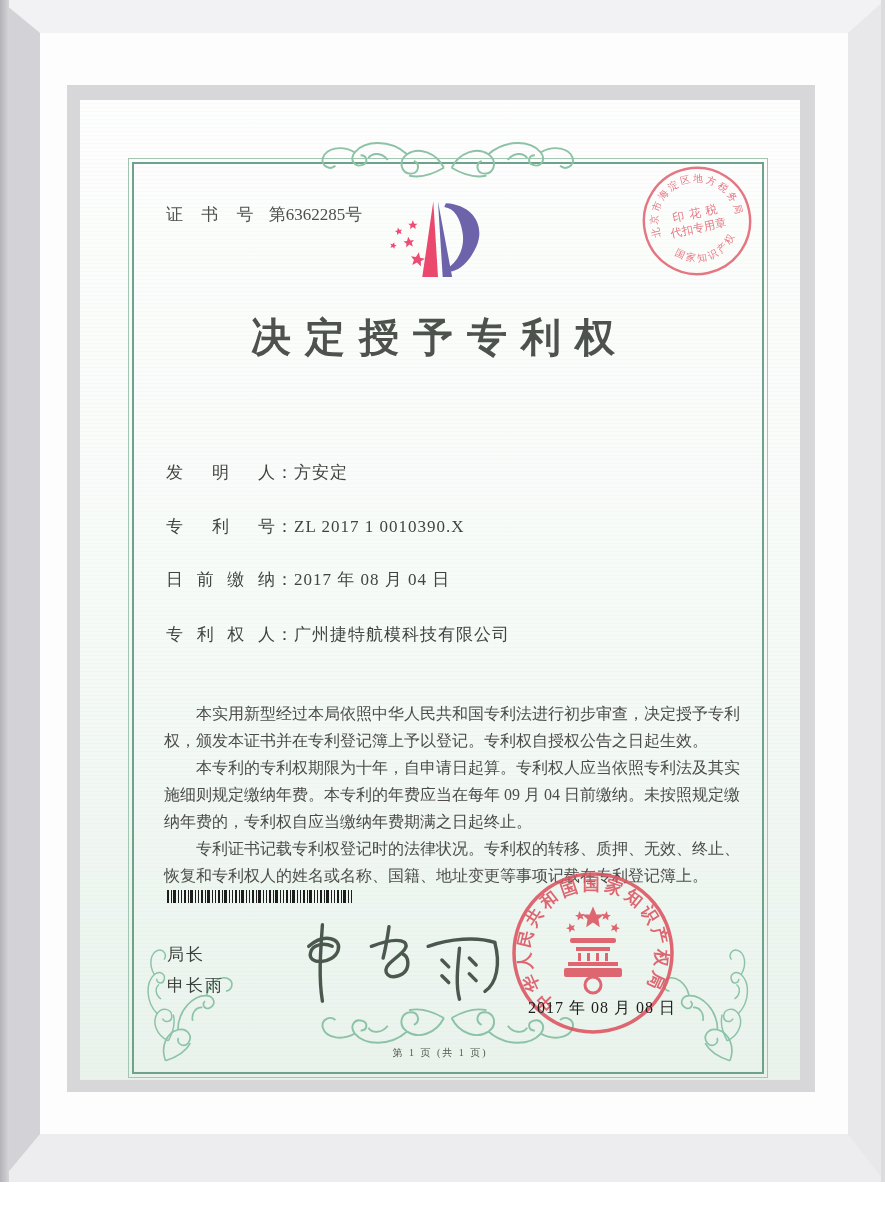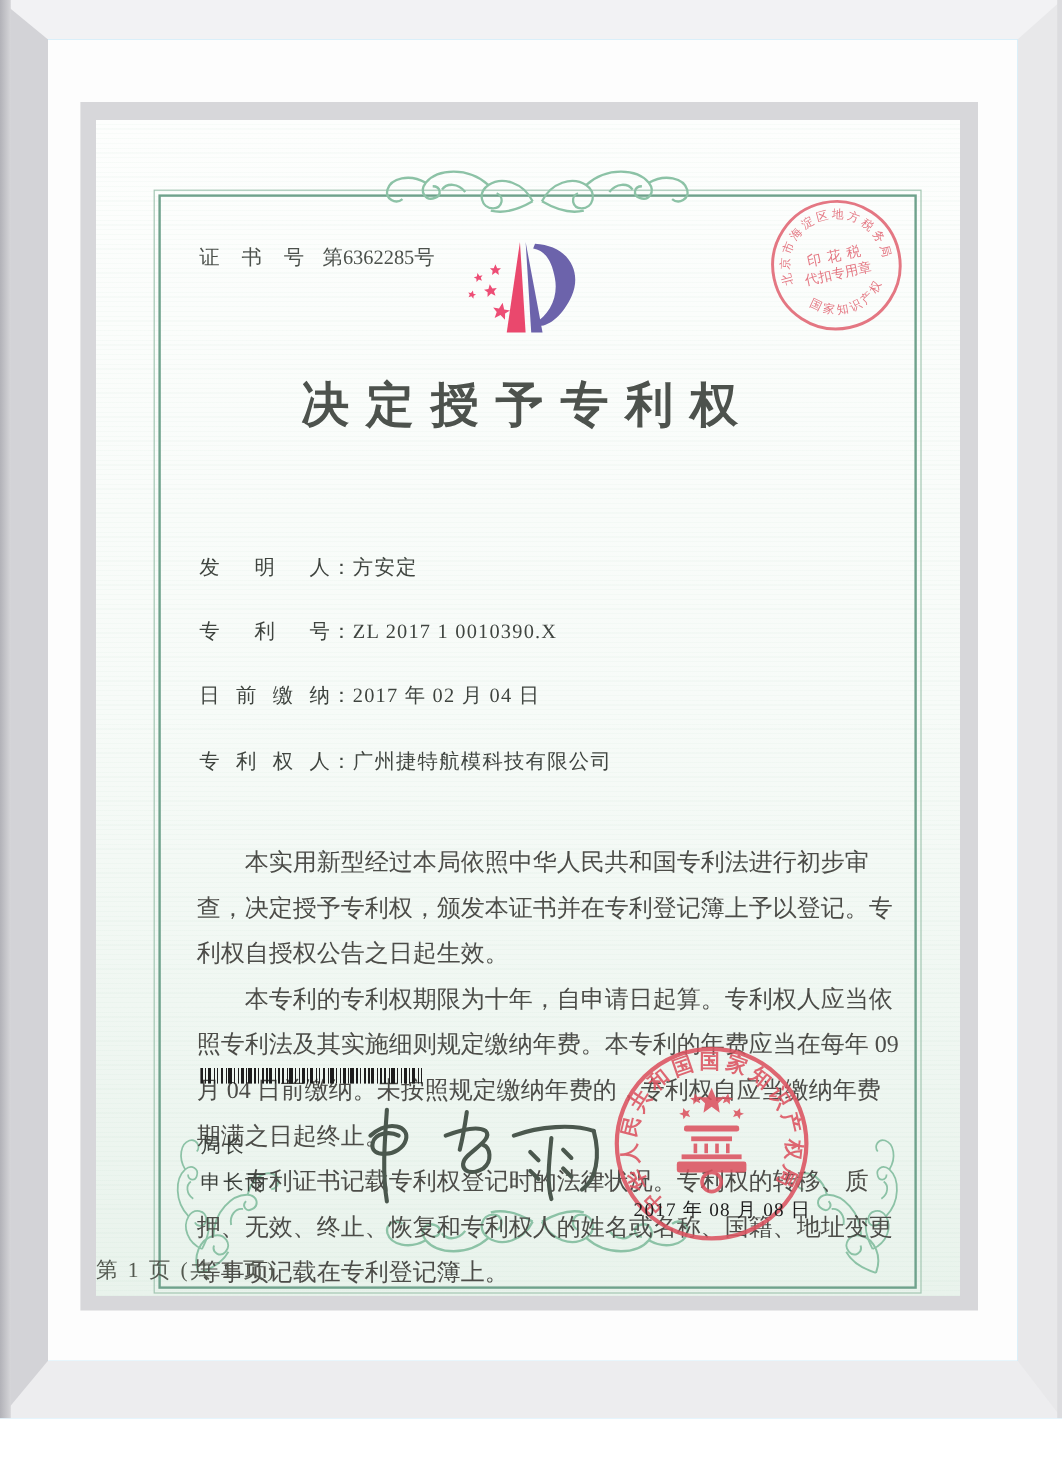--- a/index.html
+++ b/index.html
@@ -27,31 +27,31 @@
   .orn{position:absolute;inset:0;width:100%;height:100%;pointer-events:none;}
   
   .cert-no{position:absolute;left:86px;top:103px;font-size:17px;color:#4c514c;}
   .cert-no .lbl{letter-spacing:7px;margin-right:4px;}
   .logo{position:absolute;left:303px;top:93px;width:110px;height:102px;}
   .seal-tax{position:absolute;left:558px;top:62px;width:118px;height:118px;transform:rotate(-12deg);opacity:.85;}
   .title{position:absolute;left:0;right:0;top:210px;text-align:center;
          font-size:40px;font-weight:bold;letter-spacing:14px;color:#4d524d;}
   .field{position:absolute;left:86px;font-size:17px;letter-spacing:1px;color:#3f443f;white-space:nowrap;}
   .f-label{display:inline-block;width:110px;text-align:justify;text-align-last:justify;}
-  .paras{position:absolute;left:84px;top:600px;width:588px;font-size:20px;line-height:38px;color:#4c4c48;}
+  .paras{position:absolute;left:84px;top:600px;width:588px;font-size:16px;line-height:27px;color:#4c4c48;}
   .paras p{margin:0;text-indent:2em;}
   .barcode{position:absolute;left:87px;top:790px;width:186px;height:13px;
            background:repeating-linear-gradient(90deg,#1d1d1d 0 2px,transparent 2px 4px,#1d1d1d 4px 5px,
              transparent 5px 6px,#1d1d1d 6px 9px,transparent 9px 11px,#1d1d1d 11px 12px,
              transparent 12px 14px,#1d1d1d 14px 15px,transparent 15px 17px);}
   .signer{position:absolute;left:87px;font-size:17px;color:#3c413c;letter-spacing:2px;}
   .sig{position:absolute;left:215px;top:812px;width:235px;height:100px;}
   .seal-auth{position:absolute;left:428px;top:768px;width:170px;height:170px;opacity:.88;}
   .grant-date{position:absolute;left:448px;top:898px;font-size:16px;color:#1d1d1d;letter-spacing:1px;z-index:5;}
-  .footer{position:absolute;left:0;right:0;top:946px;text-align:left;font-size:18px;color:#53584f;letter-spacing:2px;}
+  .footer{position:absolute;left:0;right:0;top:946px;text-align:center;font-size:10px;color:#53584f;letter-spacing:2px;}
   svg text{font-family:"Liberation Serif","DejaVu Serif",serif;}
   .tax-ring{font-size:10px;letter-spacing:2.5px;fill:#e0606e;}
   .tax-center{fill:#e0606e;text-anchor:middle;}
   .auth-ring{font-size:17px;font-weight:bold;letter-spacing:4px;fill:#dc5360;}
 </style>
 </head>
 <body>
 
 <div class="canvas">
 
@@ -130,21 +130,21 @@
 
     <div class="title">决定授予专利权</div>
 
     <div class="field" style="top:361px">
       <span class="f-label">发明人</span>：<span>方安定</span>
     </div>
     <div class="field" style="top:415px">
       <span class="f-label">专利号</span>：<span>ZL 2017 1 0010390.X</span>
     </div>
     <div class="field" style="top:468px">
-      <span class="f-label">日前缴纳</span>：<span>2017 年 02 月 04 日</span>
+      <span class="f-label">日前缴纳</span>：<span>2017 年 08 月 04 日</span>
     </div>
     <div class="field" style="top:523px">
       <span class="f-label">专利权人</span>：<span>广州捷特航模科技有限公司</span>
     </div>
 
     <div class="paras">
       <p>本实用新型经过本局依照中华人民共和国专利法进行初步审查，决定授予专利权，颁发本证书并在专利登记簿上予以登记。专利权自授权公告之日起生效。</p>
       <p>本专利的专利权期限为十年，自申请日起算。专利权人应当依照专利法及其实施细则规定缴纳年费。本专利的年费应当在每年 09 月 04 日前缴纳。未按照规定缴纳年费的，专利权自应当缴纳年费期满之日起终止。</p>
       <p>专利证书记载专利权登记时的法律状况。专利权的转移、质押、无效、终止、恢复和专利权人的姓名或名称、国籍、地址变更等事项记载在专利登记簿上。</p>
     </div>

